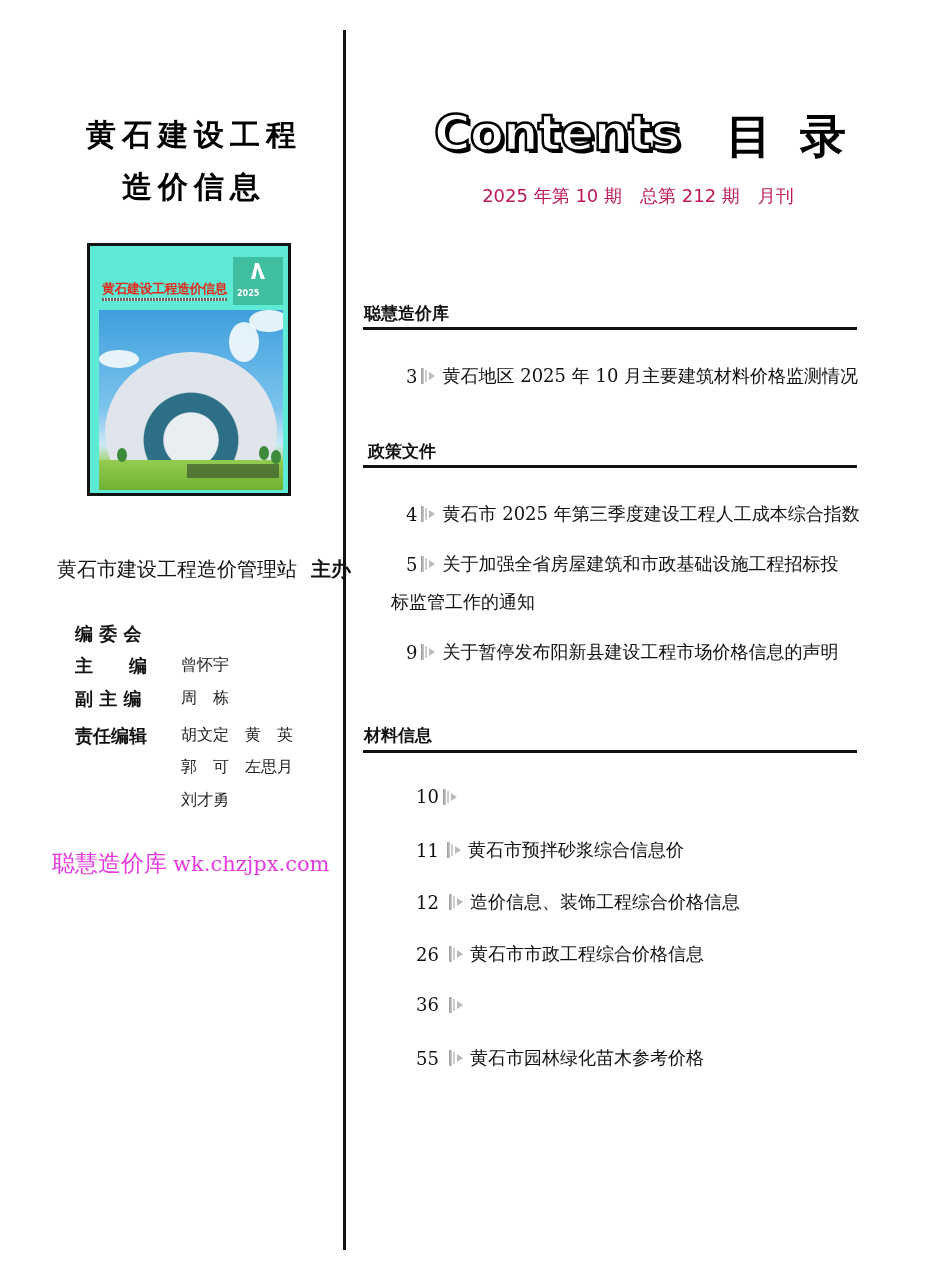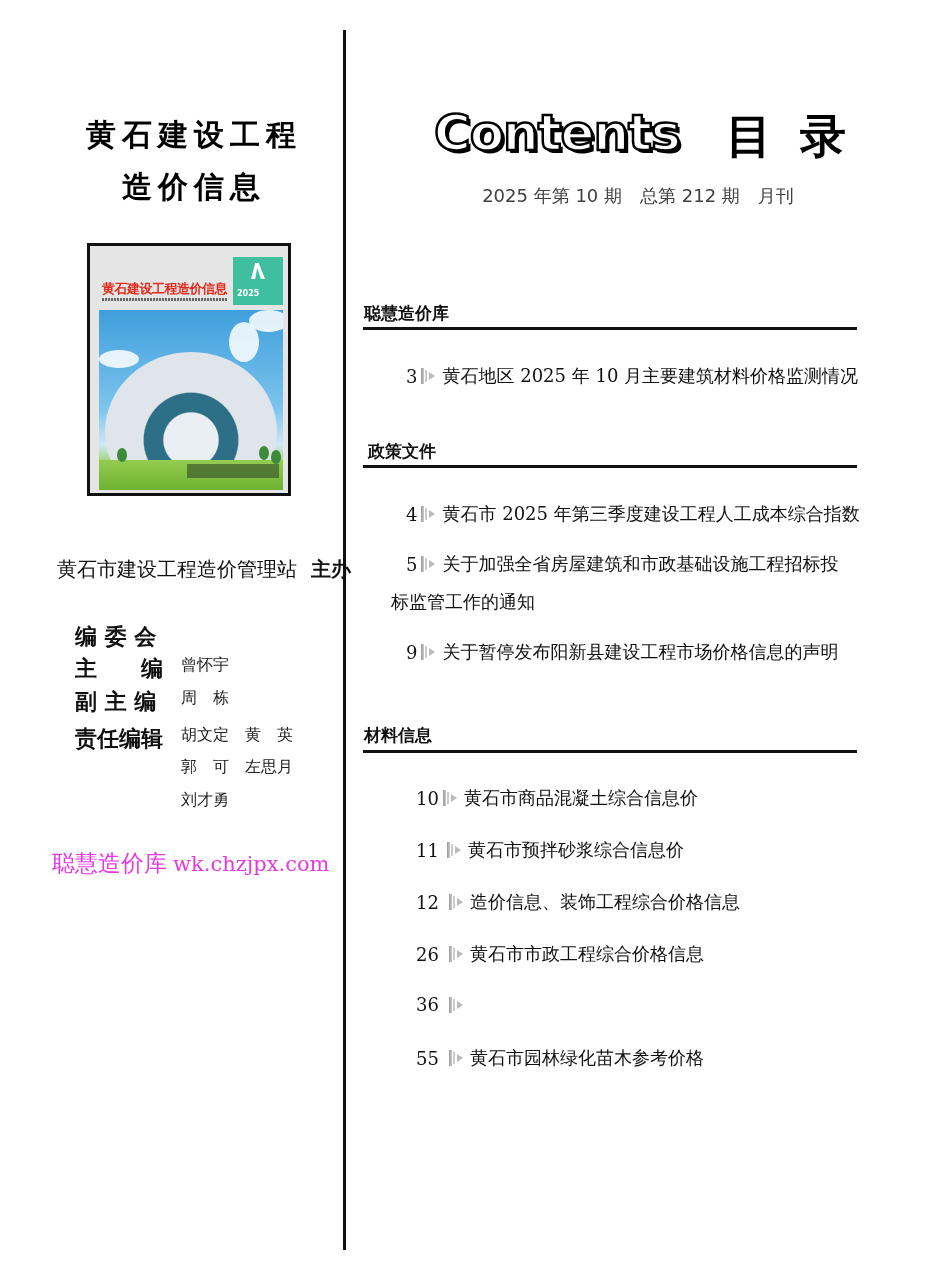--- a/index.html
+++ b/index.html
@@ -10,21 +10,21 @@
   .divider { position:absolute; left:343px; top:30px; width:3px; height:1220px; background:#111; }
   .right { position:absolute; left:346px; top:0; width:604px; height:1280px; }
 
   .mag-title { position:absolute; left:0; width:388px; text-align:center;
                font-family:"DejaVu Serif", serif; font-weight:bold; font-size:30px;
                letter-spacing:6px; color:#000; }
   .mag-title.l1 { top:115px; }
   .mag-title.l2 { top:167px; }
 
   .cover { position:absolute; left:87px; top:243px; width:204px; height:253px;
-           border:3px solid #111; background:#e5e5e5; box-sizing:border-box; }
+           border:3px solid #111; background:#5eead4; box-sizing:border-box; }
   .cover-head { position:absolute; left:12px; top:34px; font-family:"DejaVu Sans", sans-serif;
                 font-weight:bold; font-size:13px; color:#e12b1c; letter-spacing:-0.5px; }
   .cover-strip { position:absolute; left:12px; top:52px; width:125px; height:3px;
                  background:repeating-linear-gradient(90deg,#666 0 2px,#ddd 2px 3px); }
   .cover-badge { position:absolute; left:143px; top:11px; width:50px; height:48px; background:#3fbf9f; }
   .cover-badge .b-logo { position:absolute; left:18px; top:6px; width:14px; height:16px;
                          background:#fff; clip-path:polygon(0 100%,30% 0,55% 0,100% 100%,70% 100%,45% 30%,30% 100%); }
   .cover-badge .b-year { position:absolute; left:4px; top:32px; font-family:"DejaVu Sans", sans-serif;
                          font-size:8px; font-weight:bold; color:#fff; }
   .cover-photo { position:absolute; left:9px; top:64px; width:184px; height:180px; overflow:hidden;
@@ -35,33 +35,33 @@
   .ring-cut { position:absolute; left:0; top:150px; width:184px; height:30px;
               background:linear-gradient(180deg,#93cc50,#6fb232); }
   .cover-caption { position:absolute; left:88px; top:154px; width:92px; height:14px;
                    background:rgba(40,60,40,0.55); }
   .tree { position:absolute; width:10px; height:14px; border-radius:50%; background:#3c8a3a; }
 
   .host { position:absolute; left:57px; top:556px; font-size:20px; color:#111; white-space:nowrap; }
   .host .role { font-family:"DejaVu Sans", sans-serif; font-weight:bold; margin-left:14px; }
 
   .board { position:absolute; left:75px; font-family:"DejaVu Sans", sans-serif; font-weight:bold;
-           font-size:22px; color:#111; }
+           font-size:18px; color:#111; }
   .board-names { position:absolute; left:181px; font-size:16px; color:#222; white-space:pre; }
 
   .watermark { position:absolute; left:52px; top:848px; font-size:23px; color:#e63ae0; white-space:nowrap; }
   .watermark .url { font-family:"DejaVu Serif", serif; font-size:21px; margin-left:6px; }
 
   .contents-title { position:absolute; left:88px; top:104px; font-family:"DejaVu Sans", sans-serif;
                     font-weight:bold; font-size:50px; color:#fff; letter-spacing:-1px;
                     -webkit-text-stroke:2.5px #000; text-shadow:3px 3px 0 #000; }
   .contents-cn { position:absolute; left:380px; top:106px; font-family:"DejaVu Serif", serif;
                  font-weight:bold; font-size:46px; letter-spacing:28px; color:#000; }
   .issue-line { position:absolute; left:0; width:584px; text-align:center; top:184px;
-                font-family:"DejaVu Sans", sans-serif; font-size:18px; color:#404040; }
+                font-family:"DejaVu Sans", sans-serif; font-size:18px; color:#be185d; }
 
   .section-head { position:absolute; left:18px; font-family:"DejaVu Sans", sans-serif;
                   font-weight:bold; font-size:17px; color:#111; }
   .section-rule { position:absolute; left:17px; width:494px; height:3px; background:#111; }
 
   .toc-item { position:absolute; font-size:18px; color:#111; white-space:nowrap; display:flex; align-items:center; }
   .toc-item .pg { display:inline-block; text-align:right; }
   .arrow { display:inline-flex; align-items:center; margin:0 7px 0 4px; }
   .arrow .bar1 { display:inline-block; width:3px; height:16px; background:linear-gradient(90deg,#999,#ccc); margin-right:1px; }
   .arrow .bar2 { display:inline-block; width:2px; height:12px; background:#ccc; margin-right:2px; }
@@ -167,21 +167,20 @@
 
   <div class="section-head" style="top:724px;">材料信息</div>
   <div class="section-rule" style="top:750px;"></div>
   <div class="toc-item" style="left:70px;top:786px;">
     <span class="pg">10</span>
     <span class="arrow">
         <span class="bar1"></span>
         <span class="bar2"></span>
         <span class="tri"></span>
       </span>
-    <span>黄石市商品混凝土综合信息价</span>
   </div>
   <div class="toc-item" style="left:70px;top:838px;">
     <span class="pg">11</span>
     <span class="arrow" style="margin-left:8px;">
         <span class="bar1"></span>
         <span class="bar2"></span>
         <span class="tri"></span>
       </span>
     <span>黄石市预拌砂浆综合信息价</span>
   </div>

